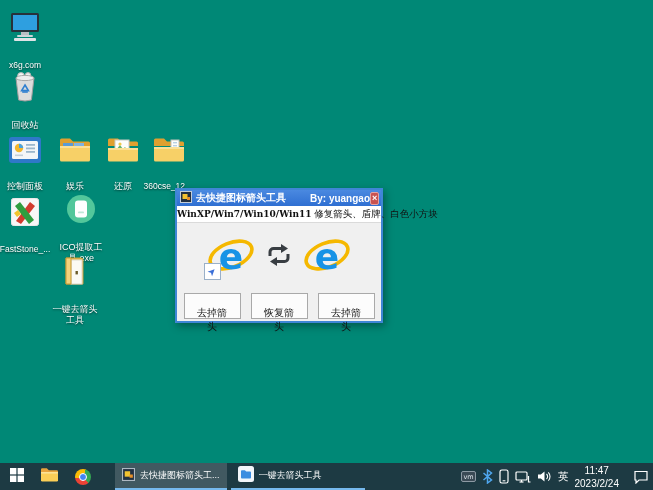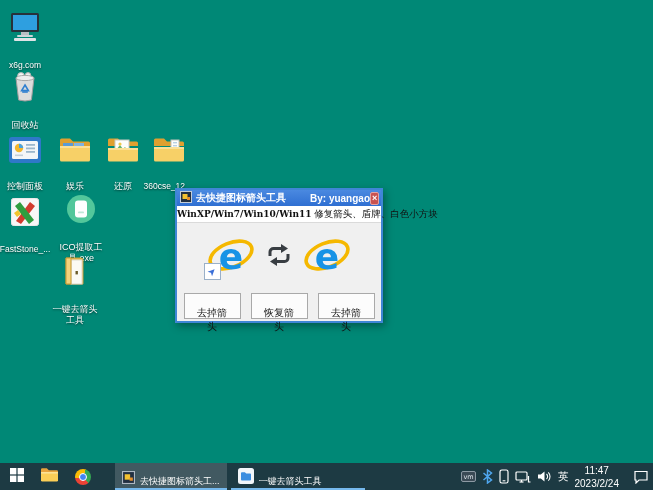--- a/index.html
+++ b/index.html
@@ -49,21 +49,21 @@
     width:57px;height:26px;background:#fcfcfc;border:1px solid #a9a9a9;
     font-size:10px;color:#111;padding:12px;cursor:pointer;font-family:inherit;
   }
   
   .taskbar{
     position:absolute;left:0;right:0;bottom:0;height:27px;
     background:var(--taskbar-bg,#1d3a43);display:flex;align-items:stretch;color:#fff;
   }
   .tb-btn{width:33px;display:flex;align-items:center;justify-content:center;cursor:pointer;}
   .task{
-    display:flex;align-items:flex-end;gap:5px;padding:0 7px;max-width:130px;cursor:pointer;
+    display:flex;align-items:center;gap:5px;padding:0 7px;max-width:130px;cursor:pointer;
     border-bottom:2px solid var(--task-underline,#76b9ed);
   }
   .task.active{background:rgba(255,255,255,.16);}
   .task .tlabel{font-size:9px;color:#fff;white-space:nowrap;overflow:hidden;}
   .tray{margin-left:auto;display:flex;align-items:center;gap:6px;}
   .tray .titem{display:flex;align-items:center;justify-content:center;cursor:pointer;}
   .ime{font-size:10.5px;color:#fff;}
   .clock{font-size:10px;line-height:1.3;text-align:center;color:#fff;cursor:pointer;}
   .action-center{margin-left:8px;margin-right:4px;}
 </style>

